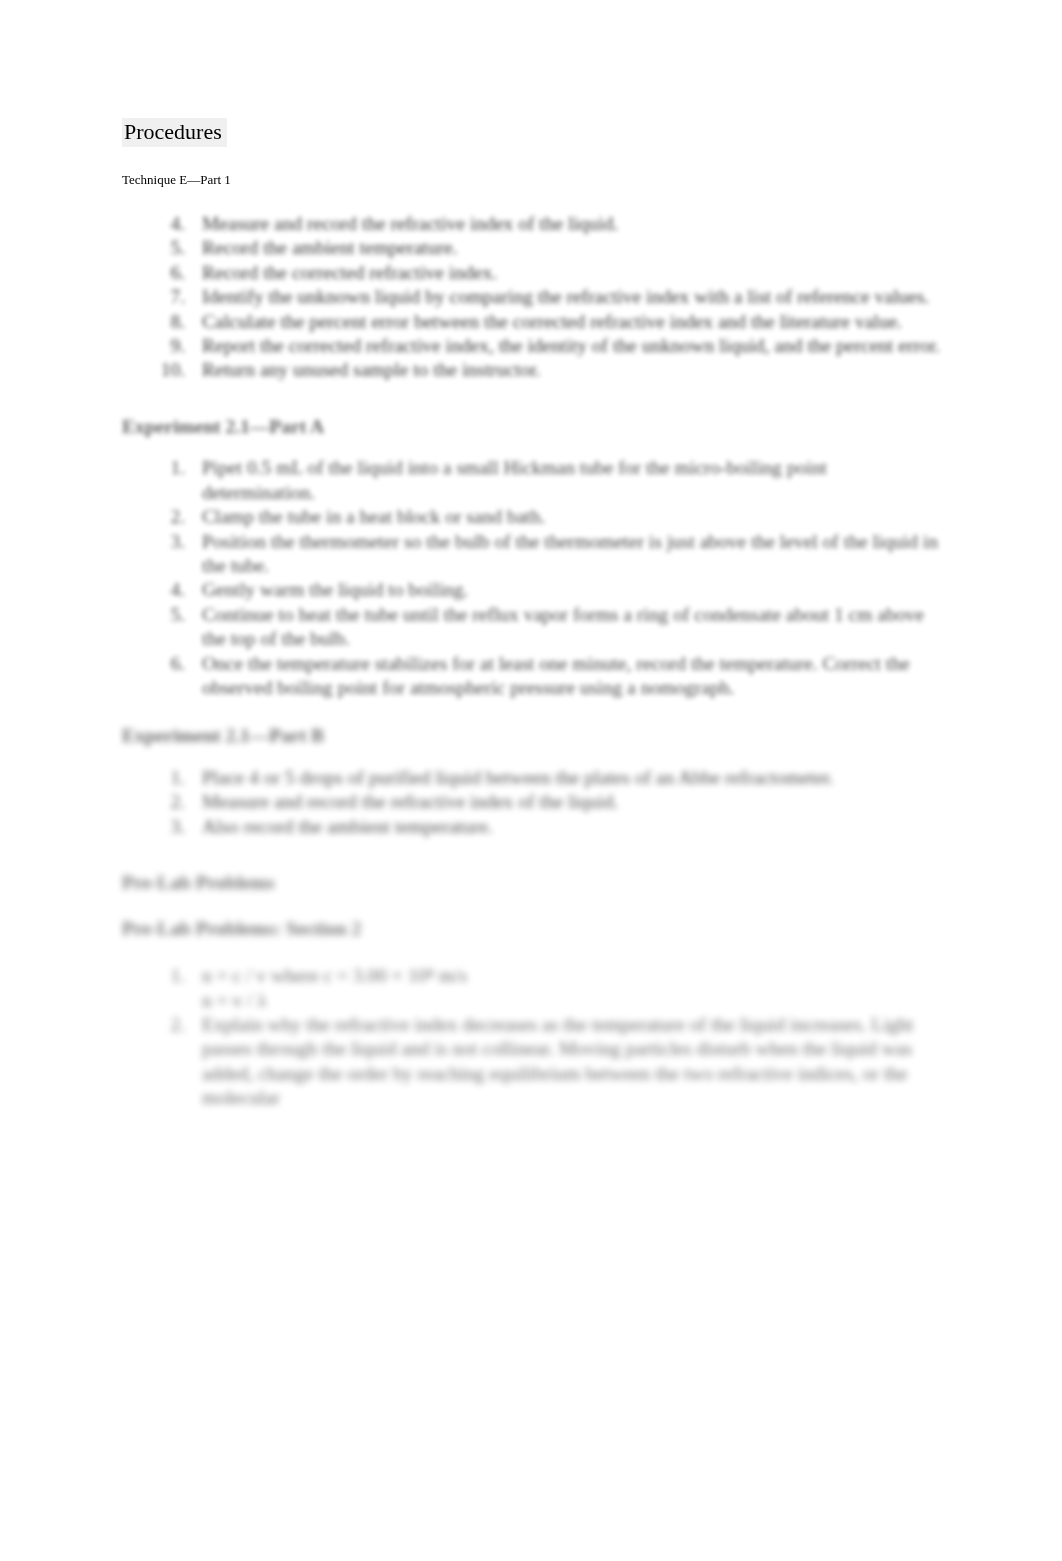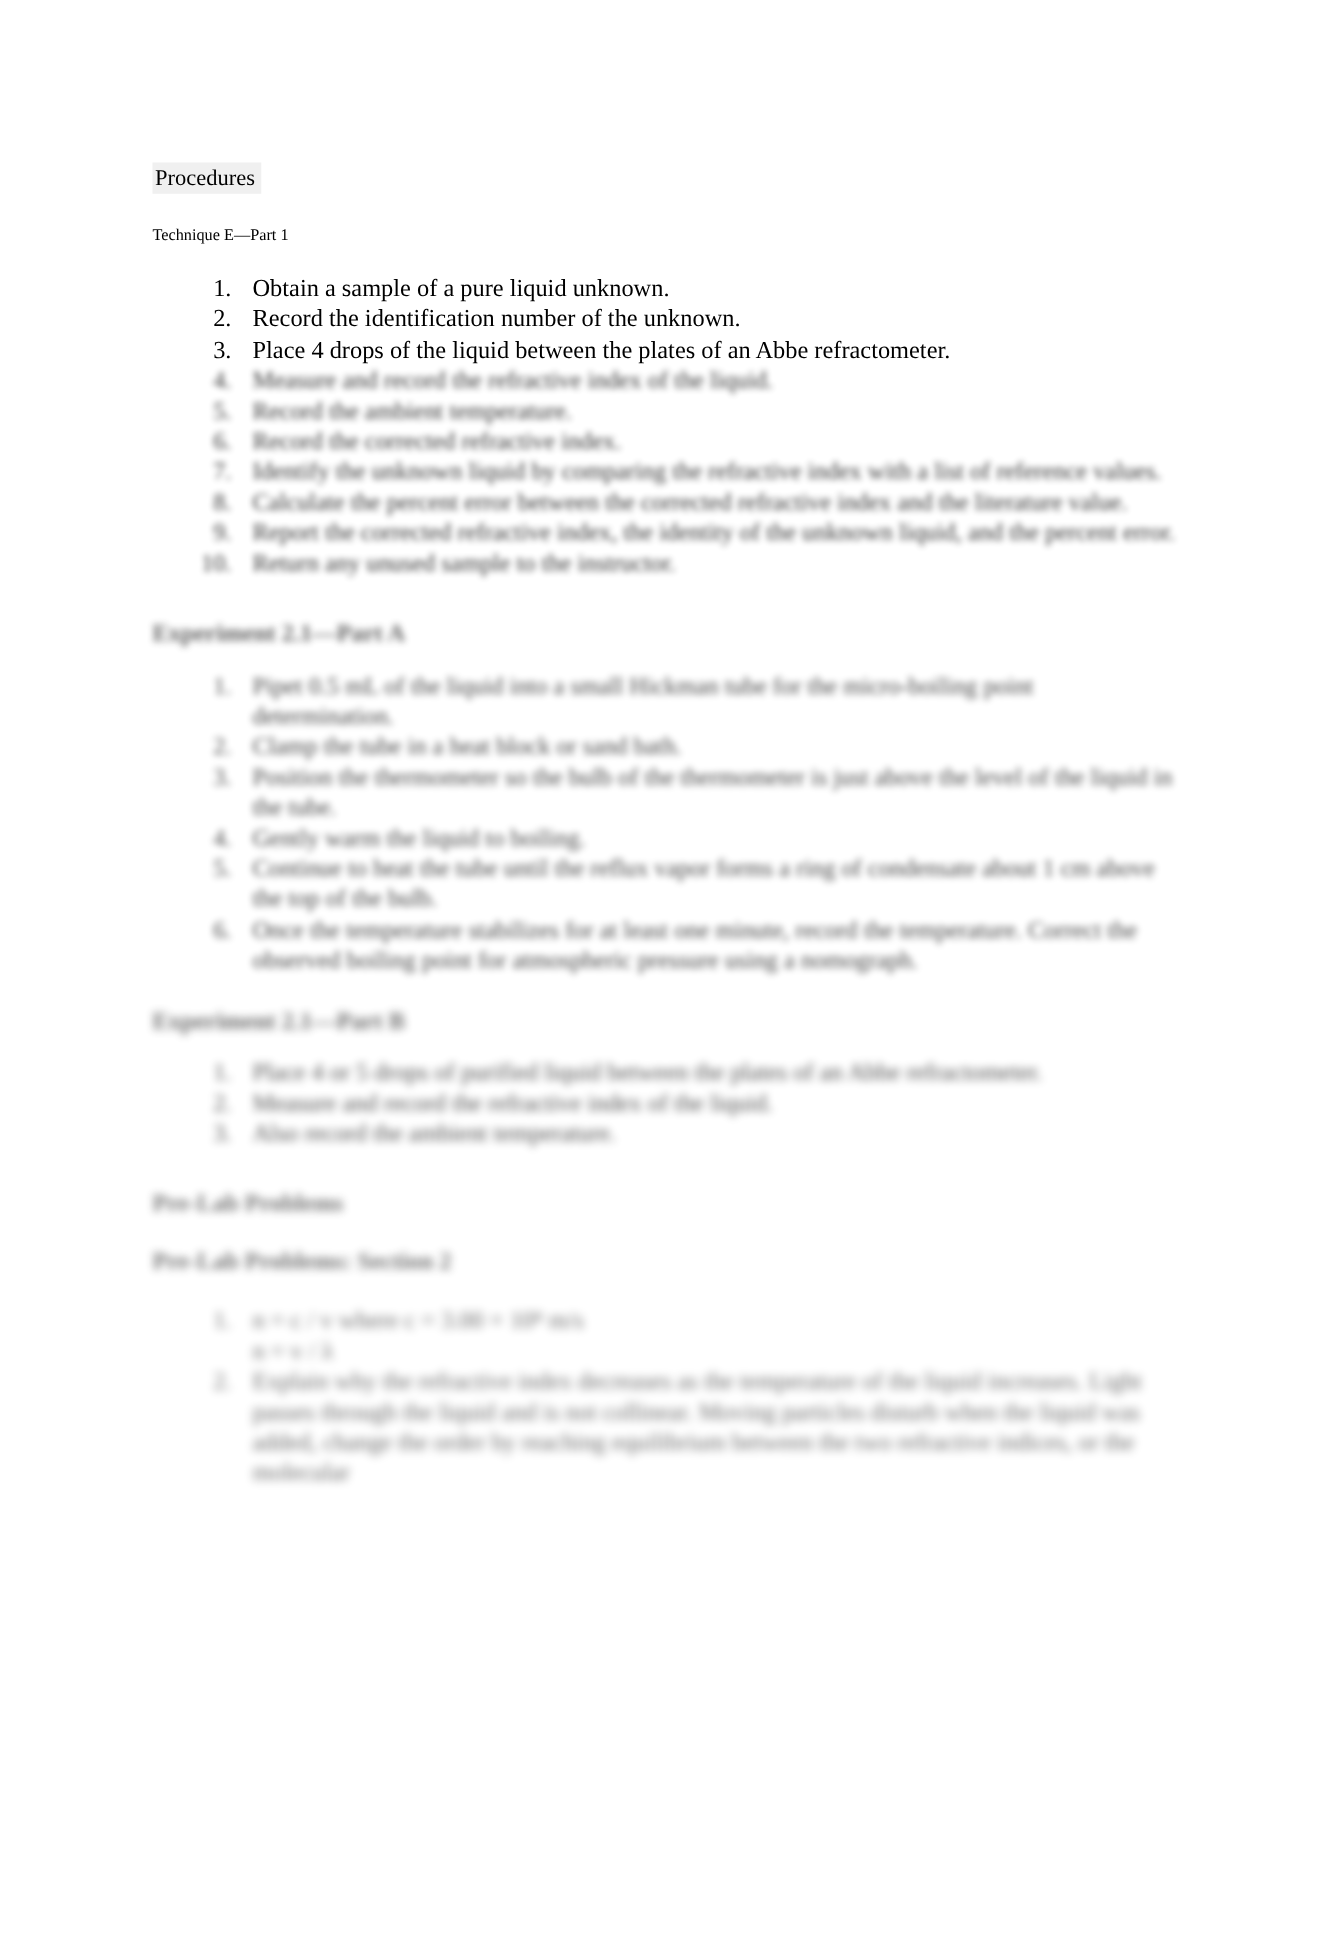--- a/index.html
+++ b/index.html
@@ -19,23 +19,23 @@
 
   
   .doc {
     position: absolute;
     left: 122px;
     top: 118px;
     width: 820px;
   }
 
   .heading-plain {
-    font-size: 18px;
+    font-size: 22px;
     line-height: 1.0;
-    margin: 12px 0 0 0;
+    margin: 0 0 0 0;
     font-weight: normal;
     display: inline-block;
     padding: 3px 5px 4px 2px;
   }
   .heading-procedures {
     background: #f0f0f0;
   }
 
   .subheading {
     font-size: 13px;
@@ -90,25 +90,20 @@
     <div>
       <span class="heading-plain heading-procedures">Procedures</span>
     </div>
 
     <div class="spacer-md"></div>
 
     <p class="subheading">Technique E—Part 1</p>
 
     <div class="spacer-md"></div>
 
-    <ol class="proc">
-      <li>Obtain a sample of a pure liquid unknown.</li>
-      <li>Record the identification number of the unknown.</li>
-      <li>Place 4 drops of the liquid between the plates of an Abbe refractometer.</li>
-    </ol>
 
     <ol class="proc blur-1" start="4">
       <li>Measure and record the refractive index of the liquid.</li>
       <li>Record the ambient temperature.</li>
       <li>Record the corrected refractive index.</li>
       <li>Identify the unknown liquid by comparing the refractive index with a list of reference values.</li>
       <li>Calculate the percent error between the corrected refractive index and the literature value.</li>
       <li>Report the corrected refractive index, the identity of the unknown liquid, and the percent error.</li>
       <li>Return any unused sample to the instructor.</li>
     </ol>

